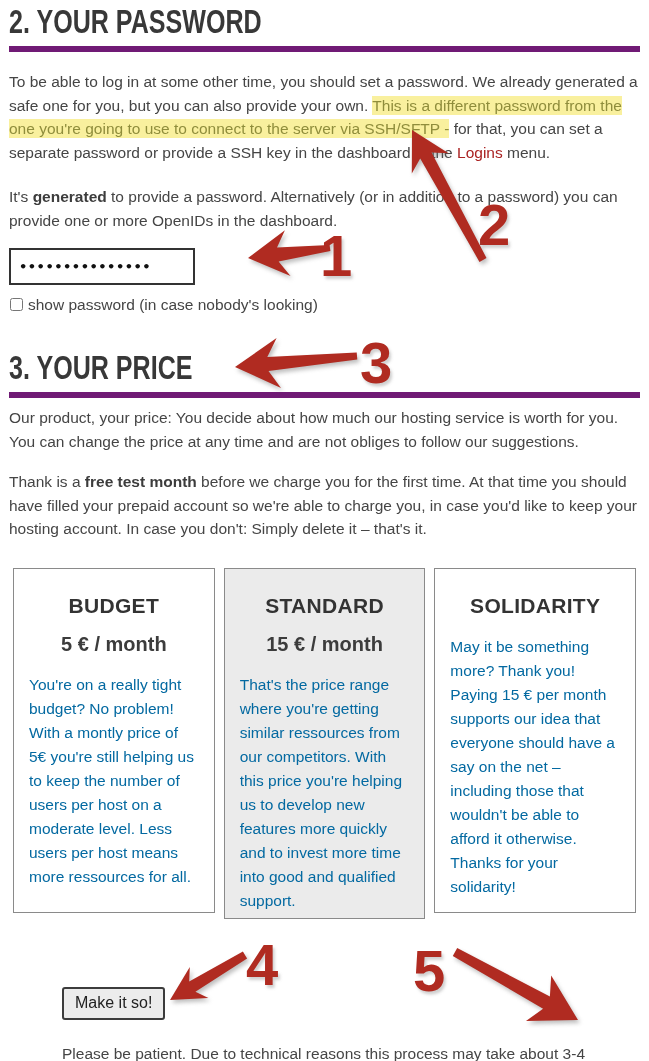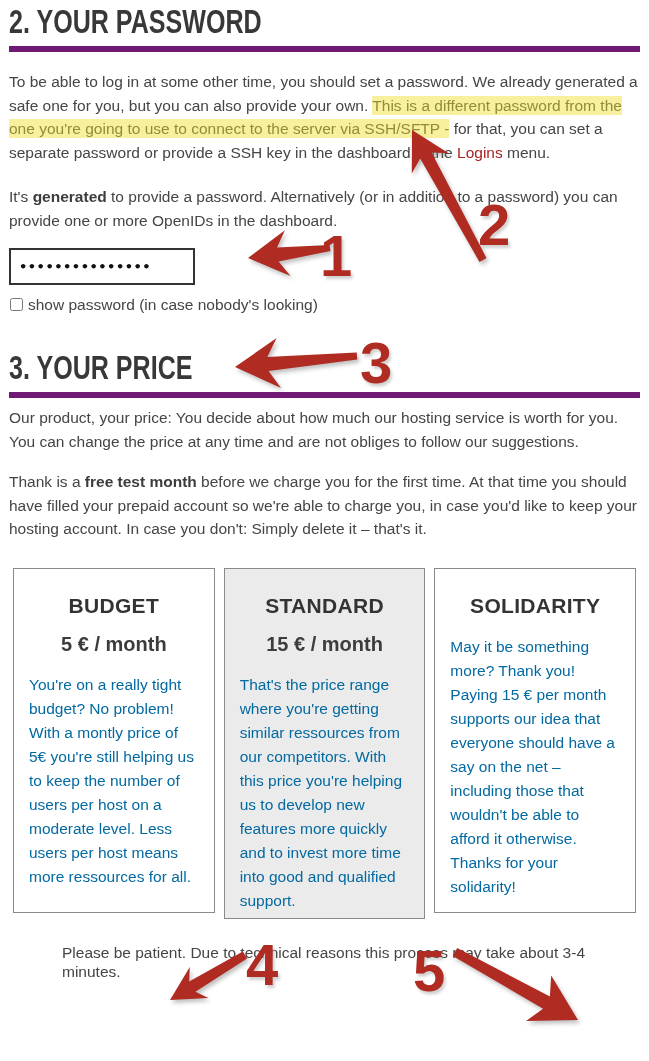--- a/index.html
+++ b/index.html
@@ -120,20 +120,23 @@
         <div class="plan-name">STANDARD</div>
         <div class="plan-price">15 € / month</div>
         <div class="plan-desc">That's the price range where you're getting similar ressources from our competitors. With this price you're helping us to develop new features more quickly and to invest more time into good and qualified support.</div>
       </div>
       <div class="plan-card">
         <div class="plan-name">SOLIDARITY</div>
         <div class="plan-desc">May it be something more? Thank you! Paying 15 € per month supports our idea that everyone should have a say on the net – including those that wouldn't be able to afford it otherwise. Thanks for your solidarity!</div>
       </div>
     </div>
 
+    <div class="submit-row">
+      <button class="submit-button">Make it so!</button>
+    </div>
 
     <p class="patience-note">Please be patient. Due to technical reasons this process may take about 3-4 minutes.</p>
   </section>
 
   <div class="arrow-number" id="num-1">1</div>
   <div class="arrow-number" id="num-2">2</div>
   <div class="arrow-number" id="num-3">3</div>
   <div class="arrow-number" id="num-4">4</div>
   <div class="arrow-number" id="num-5">5</div>
 

